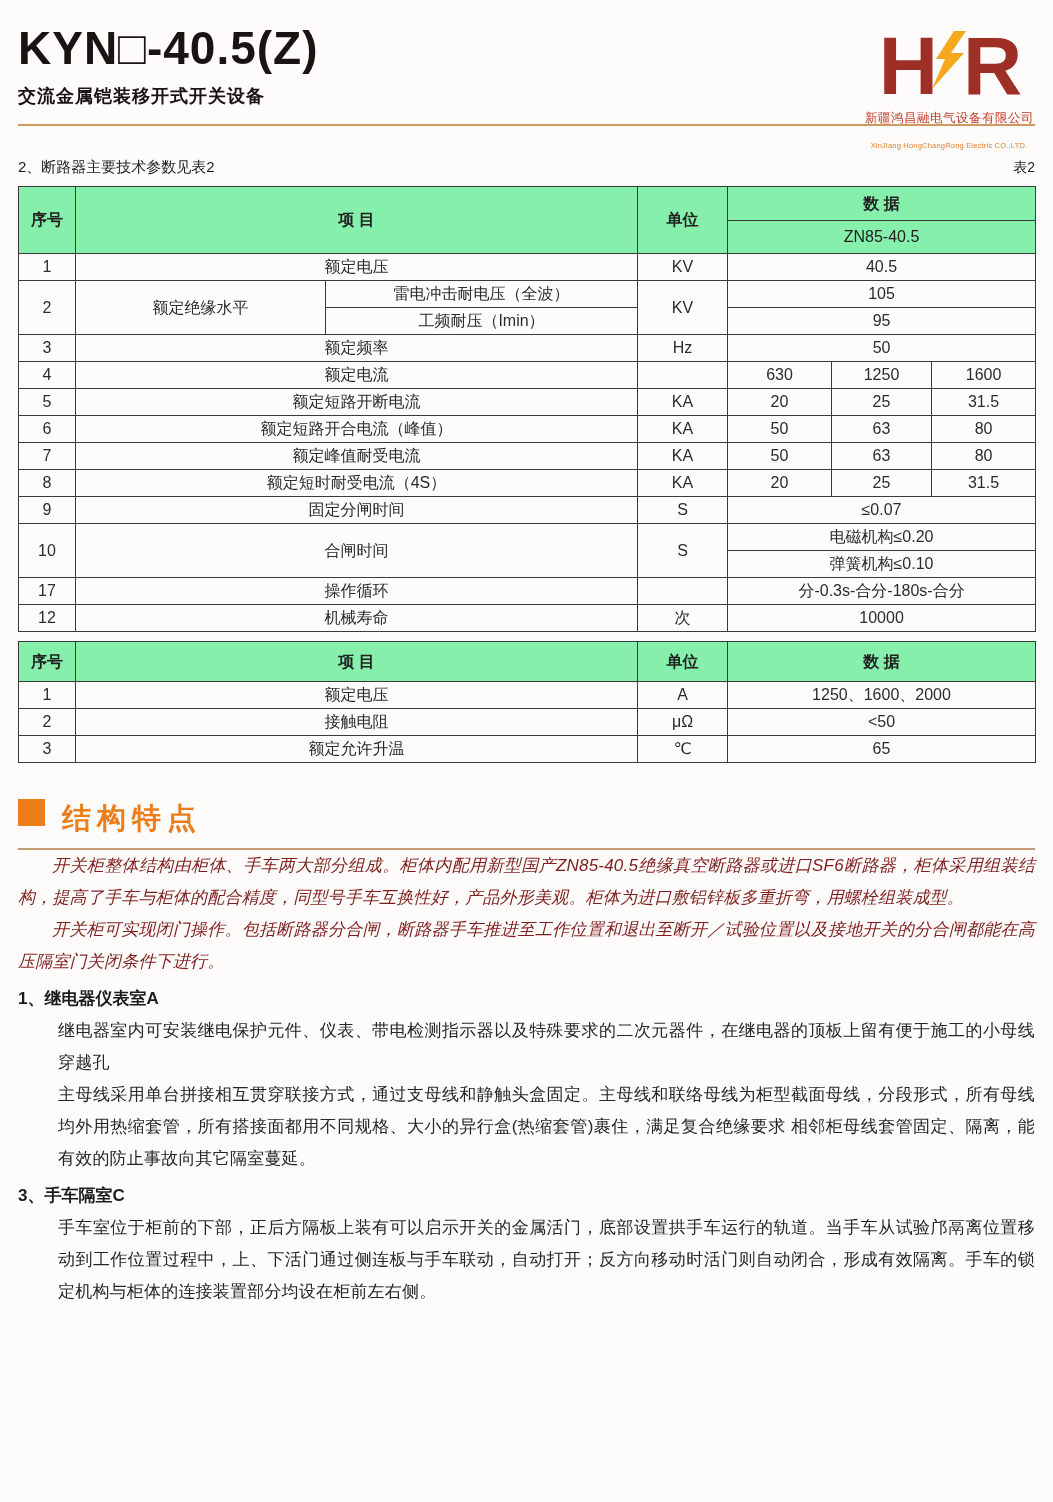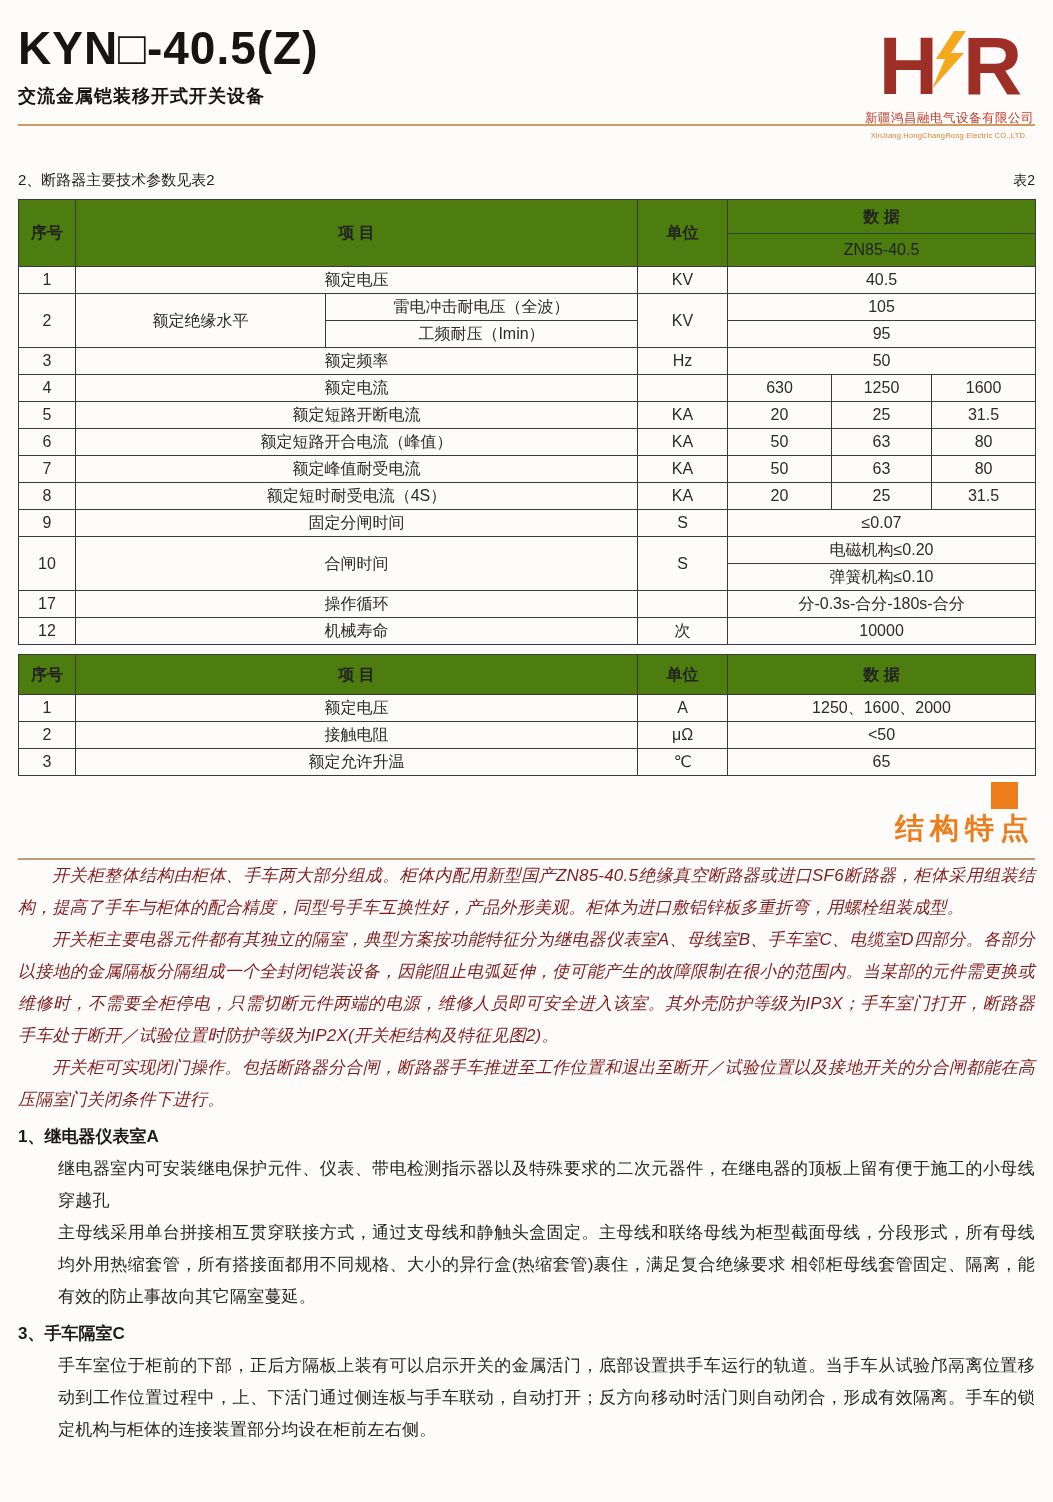--- a/index.html
+++ b/index.html
@@ -12,42 +12,42 @@
 
   
   .hdr-wrap { position:relative; }
   .title { font-size:46px; font-weight:800; letter-spacing:1px; color:#171411; line-height:1.05; }
   .subtitle { margin-top:12px; font-size:18px; font-weight:700; color:#171411; letter-spacing:1px; }
   .logo { position:absolute; top:2px; right:2px; width:168px; text-align:center; }
   .logo-letters { display:flex; align-items:center; justify-content:center; height:80px; }
   .logo-letters .ltr { font-size:82px; font-weight:900; color:#9d2f27; line-height:80px; letter-spacing:-3px; }
   .logo-bolt { margin:0 -3px; position:relative; top:-2px; }
   .logo-cn { margin-top:4px; font-size:12.5px; font-weight:400; color:#c33b28; letter-spacing:0.5px; white-space:nowrap; }
-  .logo-en { margin-top:4px; font-size:7.5px; color:#e0812f; letter-spacing:0.2px; white-space:nowrap; }
+  .logo-en { margin-top:14px; font-size:7.5px; color:#e0812f; letter-spacing:0.2px; white-space:nowrap; }
   .hdr-rule { margin-top:16px; border:0; border-top:2px solid #cf9a5e; }
 
   
   .caption-row { display:flex; justify-content:space-between; align-items:flex-end; font-size:15px; color:#1d1d1d; }
-  .cap2 { margin-top:45px; }
+  .cap2 { margin-top:32px; }
   .cap3 { margin-top:26px; }
   .caption-row .tbl-label { font-size:14px; }
 
   
   table.spec { border-collapse:collapse; table-layout:fixed; width:1017px; margin-top:9px; }
   table.spec th, table.spec td {
     border:1.6px solid #3c3a38; text-align:center; vertical-align:middle;
     font-size:16px; color:#2b2b2b; padding:2px 4px; height:27px; line-height:1.25;
     overflow:hidden; white-space:nowrap;
   }
-  table.spec th { background:#4d7c0f; font-weight:600; color:#222; }
+  table.spec th { background:#86efac; font-weight:600; color:#222; }
   table.spec tr.hrow1 th { height:34px; }
   table.spec tr.hrow2 th { height:33px; font-weight:500; }
 
   
-  .feature-head { margin-top:6px; display:flex; align-items:flex-end;flex-direction:column; }
+  .feature-head { margin-top:36px; display:flex; align-items:flex-start; }
   .feature-sq { width:27px; height:27px; background:#ed7c1b; margin-right:17px; }
   .feature-title { font-size:29px; font-weight:800; color:#ed7c1b; letter-spacing:6px; }
   .feature-rule { margin-top:9px; border:0; border-top:2px solid #c59a72; }
 
   .body-par {
     margin-top:0; font-size:17px; line-height:32px; text-align:justify;
     text-indent:2em; color:#7f1d1d; letter-spacing:0.2px;font-style:italic;
   }
   .subsec-h { margin:9px 0 4px 0; font-size:17px; font-weight:800; color:#1b1b1b; line-height:24px; }
   .subsec-p { padding-left:40px; font-size:17px; line-height:32px; text-align:justify; color:#262626; letter-spacing:0.2px; }
@@ -229,21 +229,20 @@
   </tbody>
     </table>
 
   <div class="feature-head">
     <span class="feature-sq"></span>
     <span class="feature-title">结构特点</span>
   </div>
   <hr class="feature-rule">
 
   <p class="body-par">开关柜整体结构由柜体、手车两大部分组成。柜体内配用新型国产ZN85-40.5绝缘真空断路器或进口SF6断路器，柜体采用组装结构，提高了手车与柜体的配合精度，同型号手车互换性好，产品外形美观。柜体为进口敷铝锌板多重折弯，用螺栓组装成型。</p>
-  <p class="body-par">开关柜主要电器元件都有其独立的隔室，典型方案按功能特征分为继电器仪表室A、母线室B、手车室C、电缆室D四部分。各部分以接地的金属隔板分隔组成一个全封闭铠装设备，因能阻止电弧延伸，使可能产生的故障限制在很小的范围内。当某部的元件需更换或维修时，不需要全柜停电，只需切断元件两端的电源，维修人员即可安全进入该室。其外壳防护等级为IP3X；手车室门打开，断路器手车处于断开／试验位置时防护等级为IP2X(开关柜结构及特征见图2)。</p>
   <p class="body-par">开关柜可实现闭门操作。包括断路器分合闸，断路器手车推进至工作位置和退出至断开／试验位置以及接地开关的分合闸都能在高压隔室门关闭条件下进行。</p>
 
   <div class="subsec-h">1、继电器仪表室A</div>
   <p class="subsec-p">继电器室内可安装继电保护元件、仪表、带电检测指示器以及特殊要求的二次元器件，在继电器的顶板上留有便于施工的小母线穿越孔</p>
 
   <p class="subsec-p">主母线采用单台拼接相互贯穿联接方式，通过支母线和静触头盒固定。主母线和联络母线为柜型截面母线，分段形式，所有母线均外用热缩套管，所有搭接面都用不同规格、大小的异行盒(热缩套管)裹住，满足复合绝缘要求 相邻柜母线套管固定、隔离，能有效的防止事故向其它隔室蔓延。</p>
 
   <div class="subsec-h">3、手车隔室C</div>
   <p class="subsec-p">手车室位于柜前的下部，正后方隔板上装有可以启示开关的金属活门，底部设置拱手车运行的轨道。当手车从试验邝鬲离位置移动到工作位置过程中，上、下活门通过侧连板与手车联动，自动打开；反方向移动时活门则自动闭合，形成有效隔离。手车的锁定机构与柜体的连接装置部分均设在柜前左右侧。</p>
 

